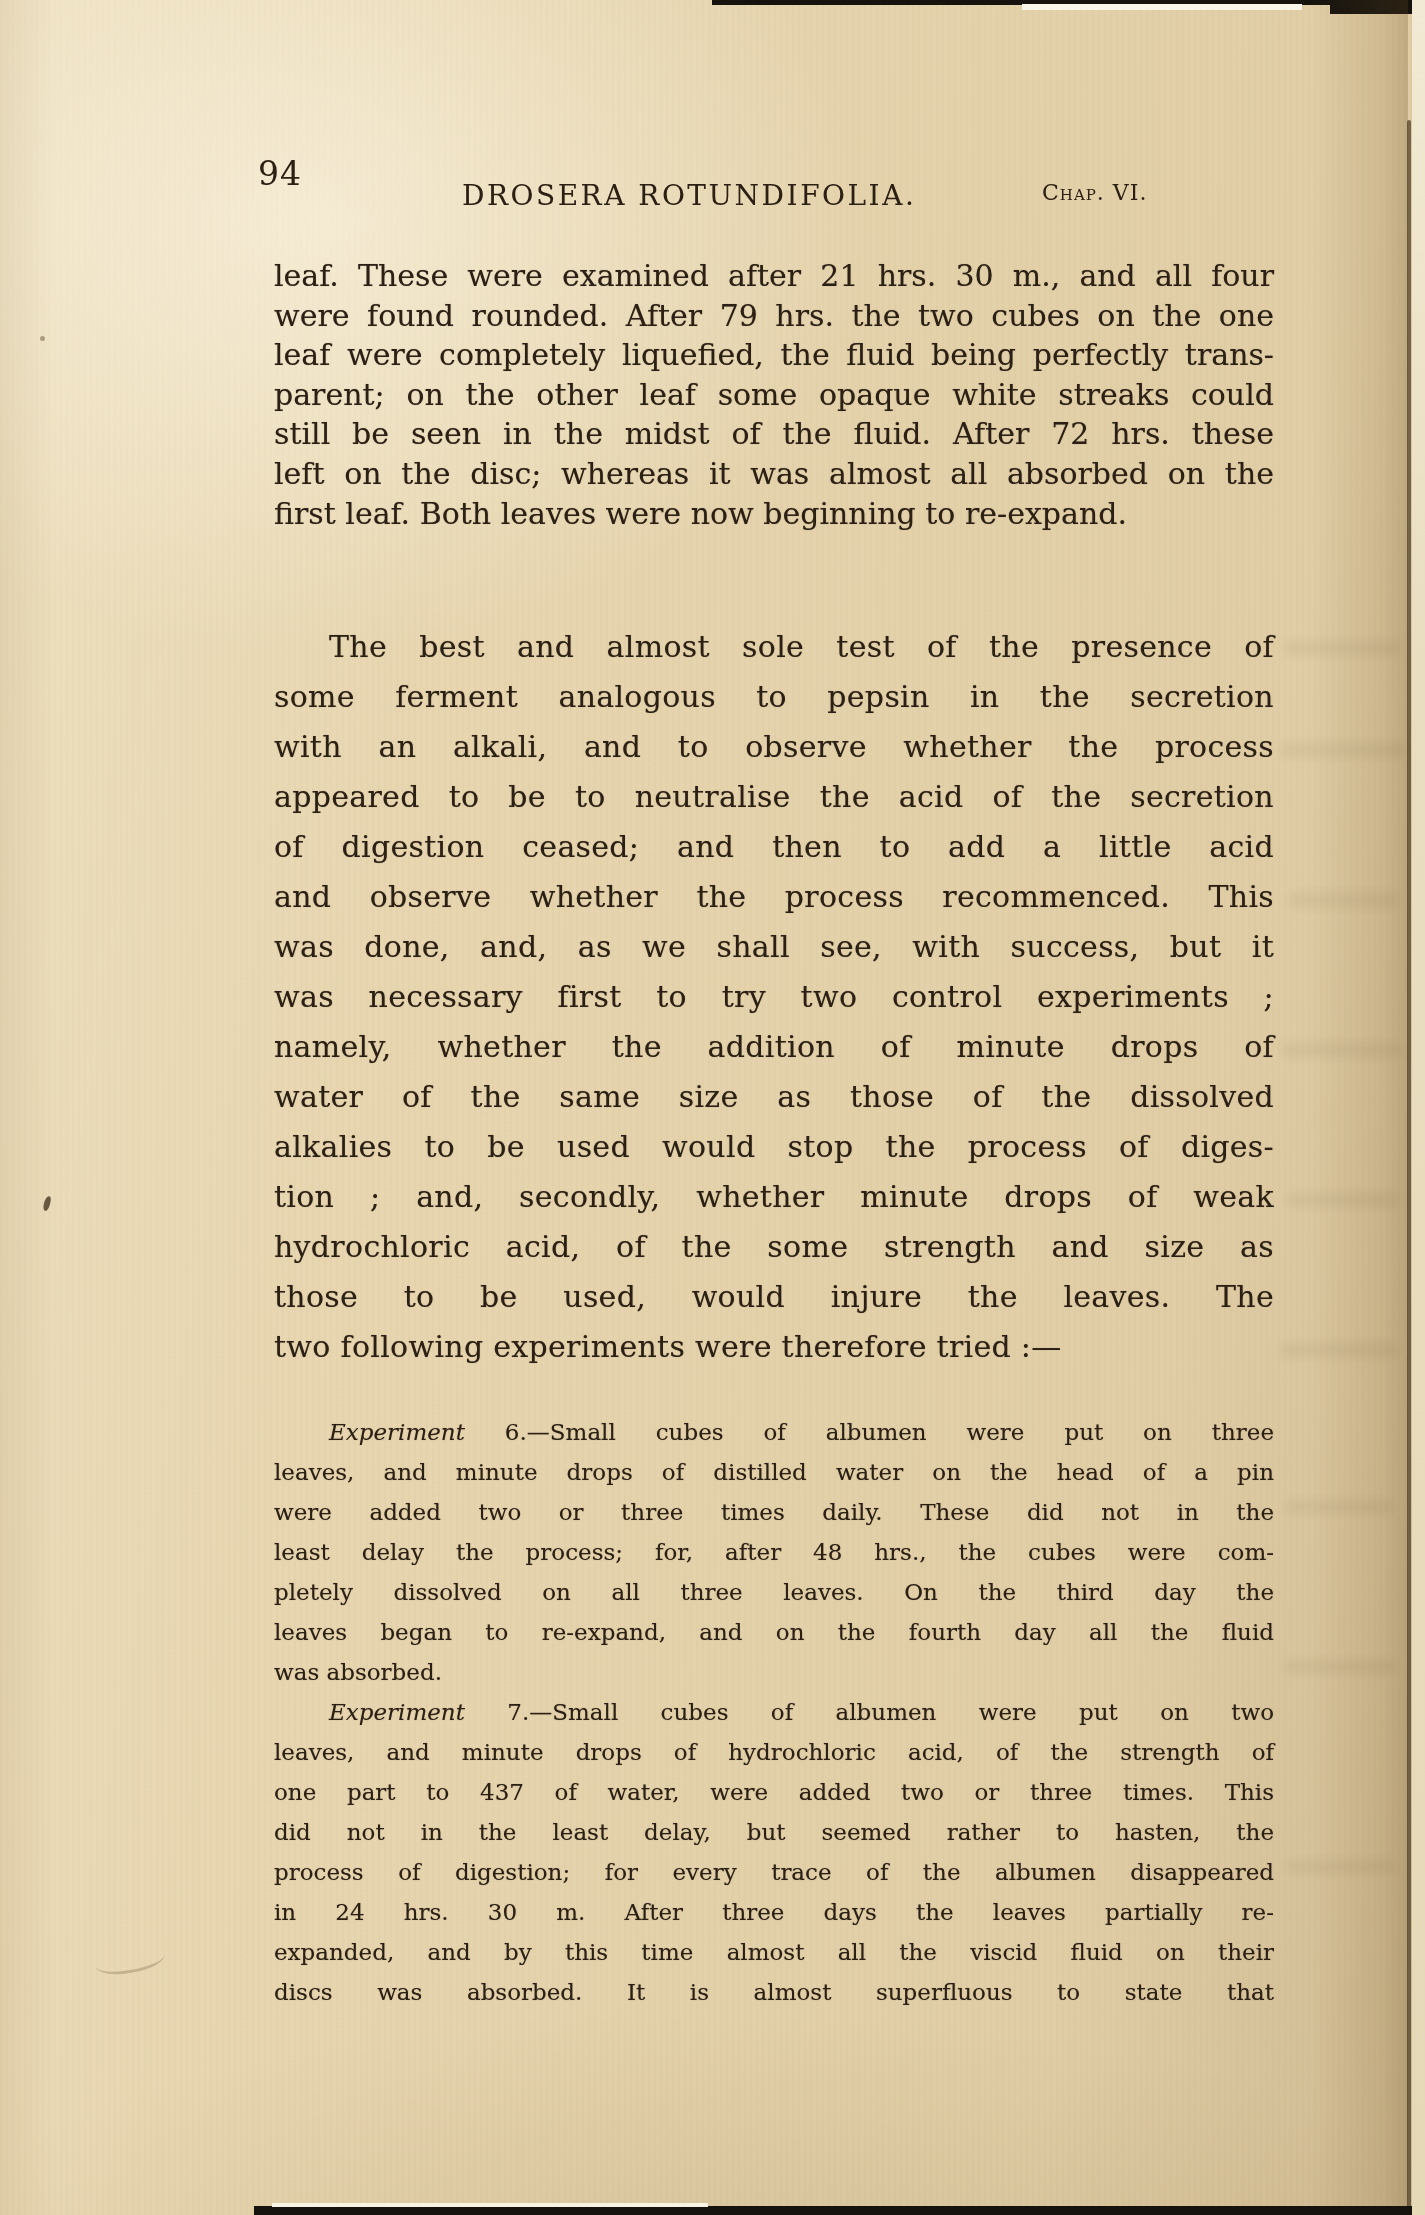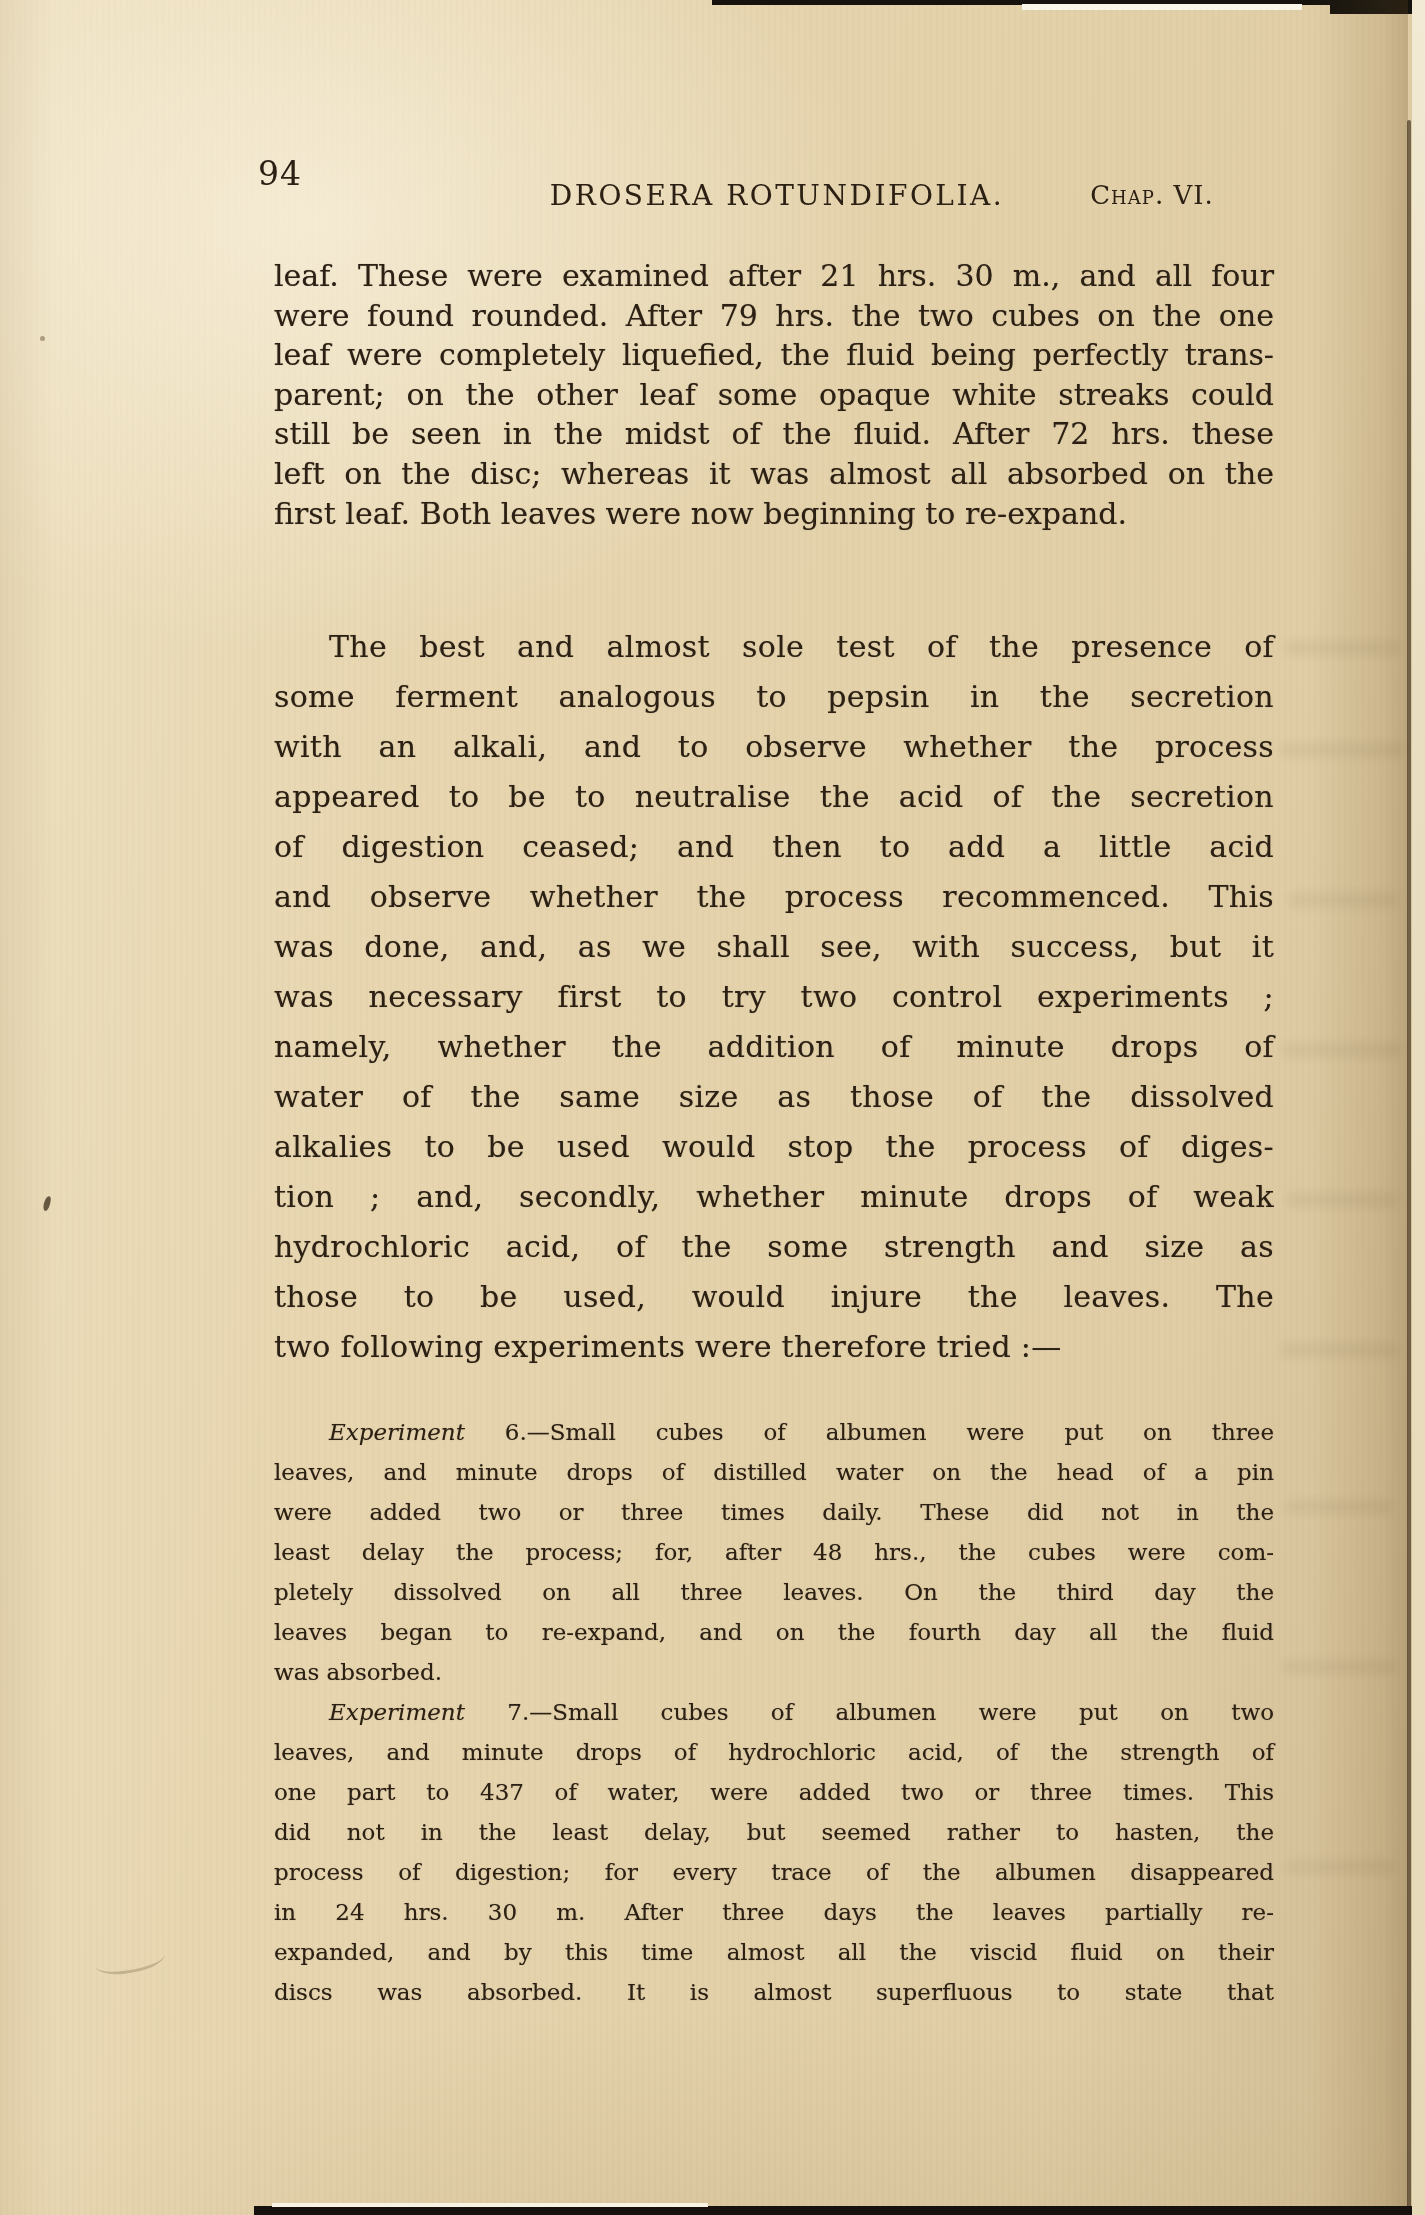--- a/index.html
+++ b/index.html
@@ -38,24 +38,24 @@
     background:linear-gradient(90deg, rgba(130,100,50,0.10), rgba(130,100,50,0));}
   .speck-apostrophe{position:absolute;left:44px;top:1196px;width:6px;height:15px;
     background:#3a2c1a;border-radius:60% 40% 50% 50%;transform:rotate(14deg);opacity:.75;}
   .speck-dot{position:absolute;left:40px;top:336px;width:5px;height:5px;border-radius:50%;
     background:#6b5636;opacity:.5;}
   .pencil-mark{position:absolute;left:95px;top:1948px;width:70px;height:22px;
     border-bottom:3px solid rgba(70,52,28,0.22);border-radius:50%;transform:rotate(-10deg);}
   .smudge{position:absolute;background:#3a2c14;opacity:0.055;filter:blur(4px);border-radius:8px;}
   
   .hdr-num{position:absolute;left:258px;top:154px;font-size:33px;letter-spacing:1px;}
-  .hdr-title{position:absolute;left:462px;top:179px;width:630px;text-align:center;
+  .hdr-title{position:absolute;left:462px;top:179px;width:630px;text-align:left;
     font-size:28px;letter-spacing:2.5px;}
-  .hdr-chap{position:absolute;left:1042px;top:180px;width:220px;text-align:center;
-    font-size:26px;font-variant-caps:small-caps;letter-spacing:1px;}
+  .hdr-chap{position:absolute;left:1042px;top:180px;width:220px;text-align:left;
+    font-size:22px;font-variant-caps:small-caps;letter-spacing:1px;}
   
   .para{position:absolute;left:274px;width:1000px;text-align:justify;
     text-shadow:0 0 1px rgba(43,32,19,0.35);}
   .para .line{text-align:justify;text-align-last:justify;white-space:normal;}
   .para .line.no-just{text-align-last:left;}
   .indent .line:first-child{text-indent:55px;}
   .p1{top:256px;font-size:30px;line-height:39.6px;}
   .p2{top:622px;font-size:30px;line-height:50px;letter-spacing:0.3px;}
   .exp{font-size:23px;line-height:40px;}
   .exp6{top:1412px;}

